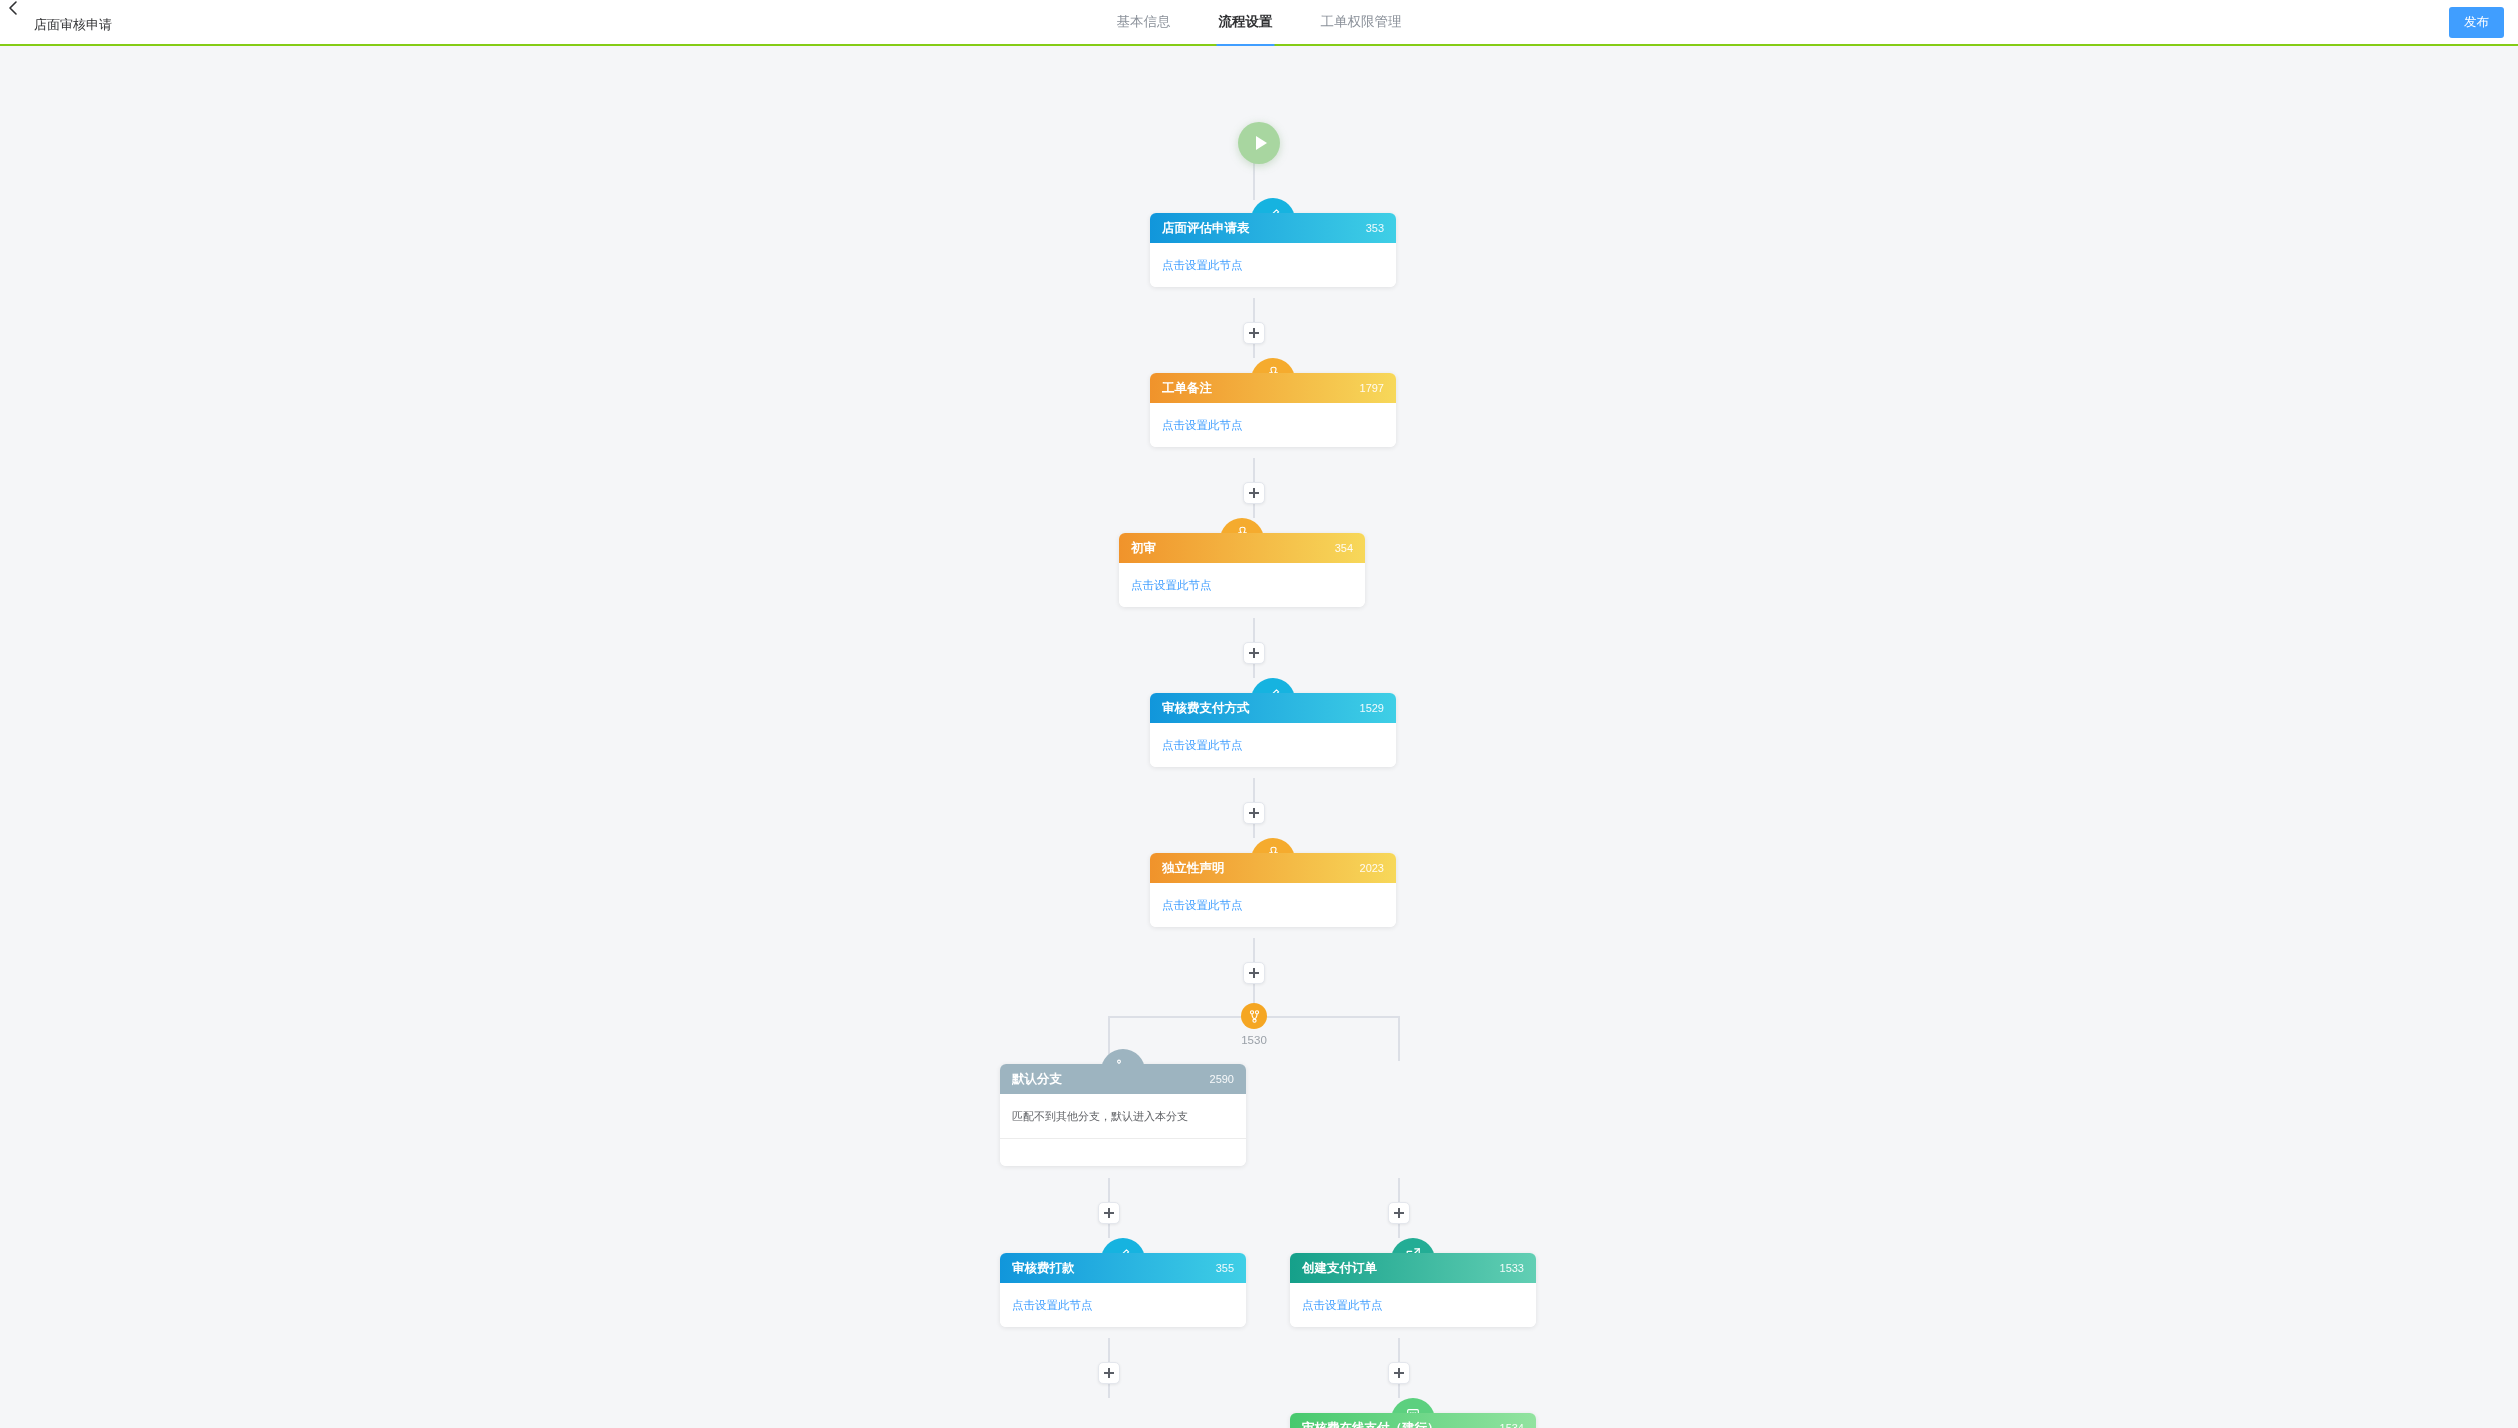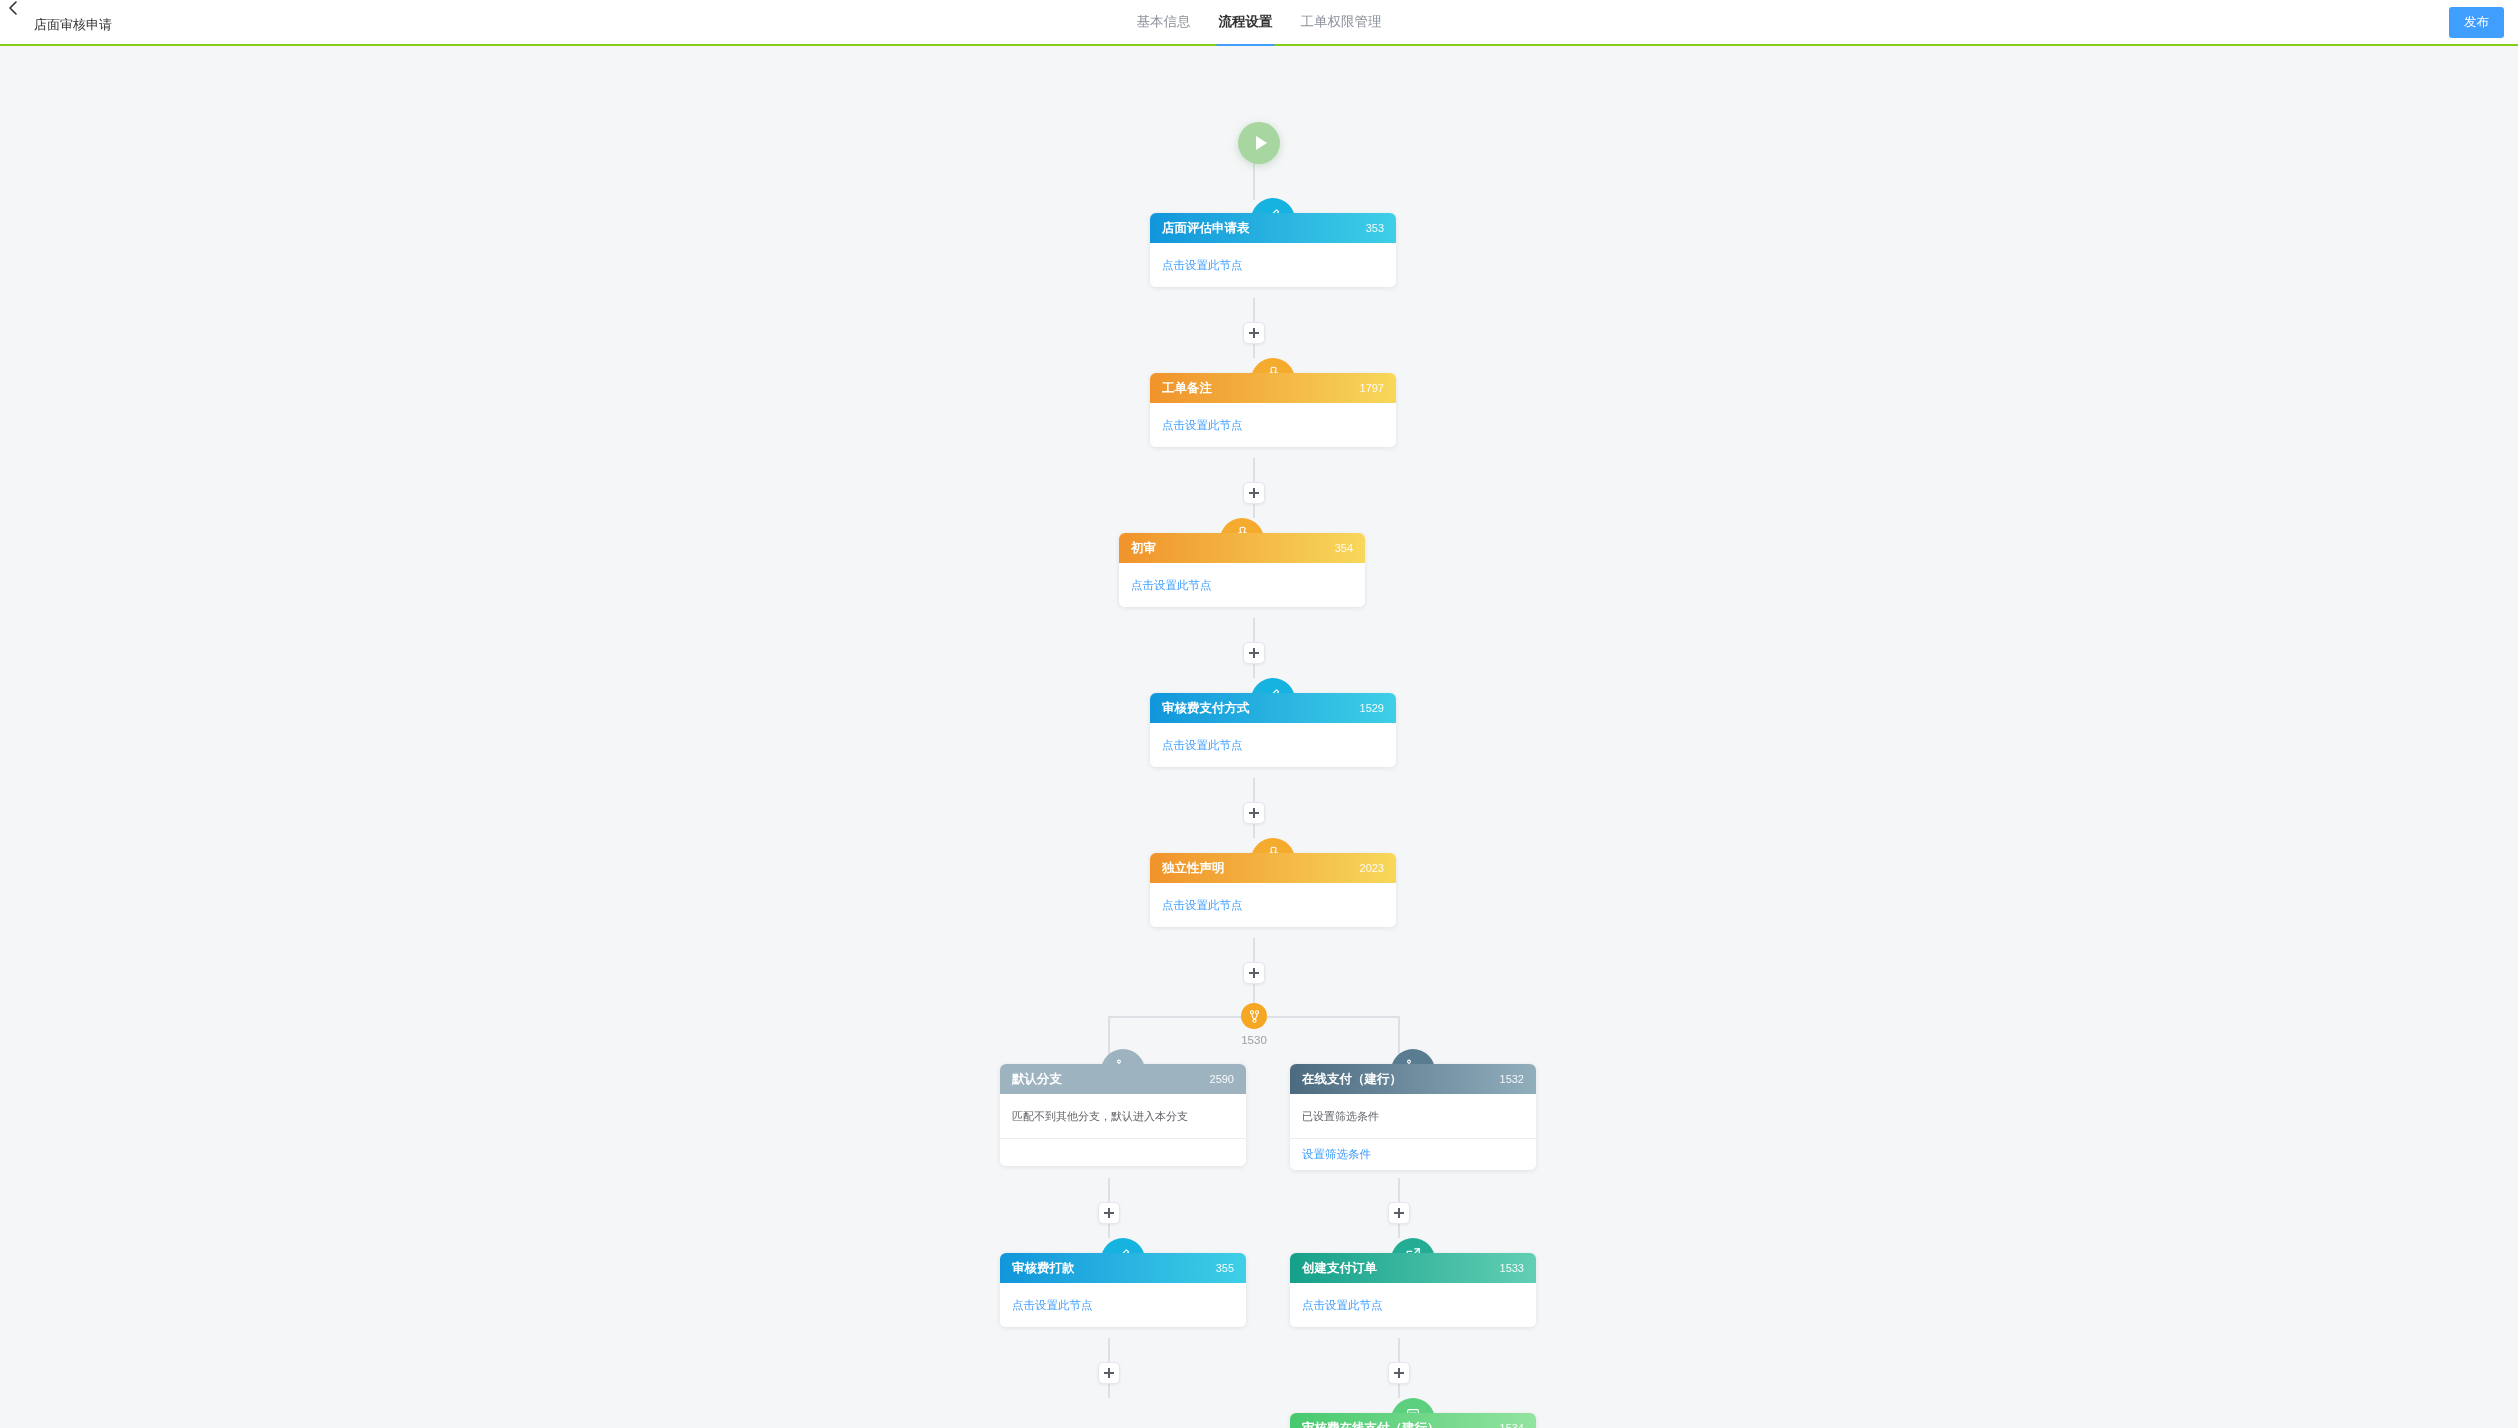--- a/index.html
+++ b/index.html
@@ -37,21 +37,21 @@
     white-space: nowrap;
   }
   .tabs {
     position: absolute;
     left: 50%;
     transform: translateX(-50%);
     top: 0;
     height: 46px;
     display: flex;
     align-items: stretch;
-    gap: 24px;
+    gap: 44px;
   }
   .tab {
     font-size: 13.5px;
     color: #8a9099;
     display: flex;
     align-items: center;
     padding: 0 2px;
     border-bottom: 2px solid transparent;
     cursor: pointer;
     white-space: nowrap;
@@ -399,40 +399,20 @@
       </div>
       <div class="node-body tall">
         <span class="node-text">匹配不到其他分支，默认进入本分支</span>
       </div>
       <div class="node-foot">
         <span class="node-link"></span>
       </div>
     </div>
     <div class="plus-btn" style="left:1098px; top:1156px;"></div>
 
-    <div class="node" style="left:1290px; top:1018px;">
-      <div class="node-badge b-slate2">
-        <svg width="16" height="16" viewBox="0 0 18 18">
-          <circle cx="4.5" cy="4" r="1.6" fill="none" stroke="#fff" stroke-width="1.2"></circle>
-          <circle cx="4.5" cy="14" r="1.6" fill="none" stroke="#fff" stroke-width="1.2"></circle>
-          <circle cx="14" cy="9" r="1.6" fill="none" stroke="#fff" stroke-width="1.2"></circle>
-          <path d="M4.5 5.6 V12.4 M4.5 9 H12.4" fill="none" stroke="#fff" stroke-width="1.2"></path>
-        </svg>
-      </div>
-      <div class="node-head g-slate2">
-        <span class="node-title">在线支付（建行）</span>
-        <span class="node-id">1532</span>
-      </div>
-      <div class="node-body tall">
-        <span class="node-text">已设置筛选条件</span>
-      </div>
-      <div class="node-foot">
-        <span class="node-link">设置筛选条件</span>
-      </div>
-    </div>
     <div class="plus-btn" style="left:1388px; top:1156px;"></div>
 
     <div class="node" style="left:1000px; top:1207px;">
       <div class="node-badge b-blue">
         <svg width="17" height="17" viewBox="0 0 20 20">
           <path d="M4 14 L13.5 4.5 L16 7 L6.5 16.5 L3.5 17 Z M3 19 H17" fill="none" stroke="#fff" stroke-width="1.4" stroke-linejoin="round" stroke-linecap="round"></path>
         </svg>
       </div>
       <div class="node-head g-blue">
         <span class="node-title">审核费打款</span>

